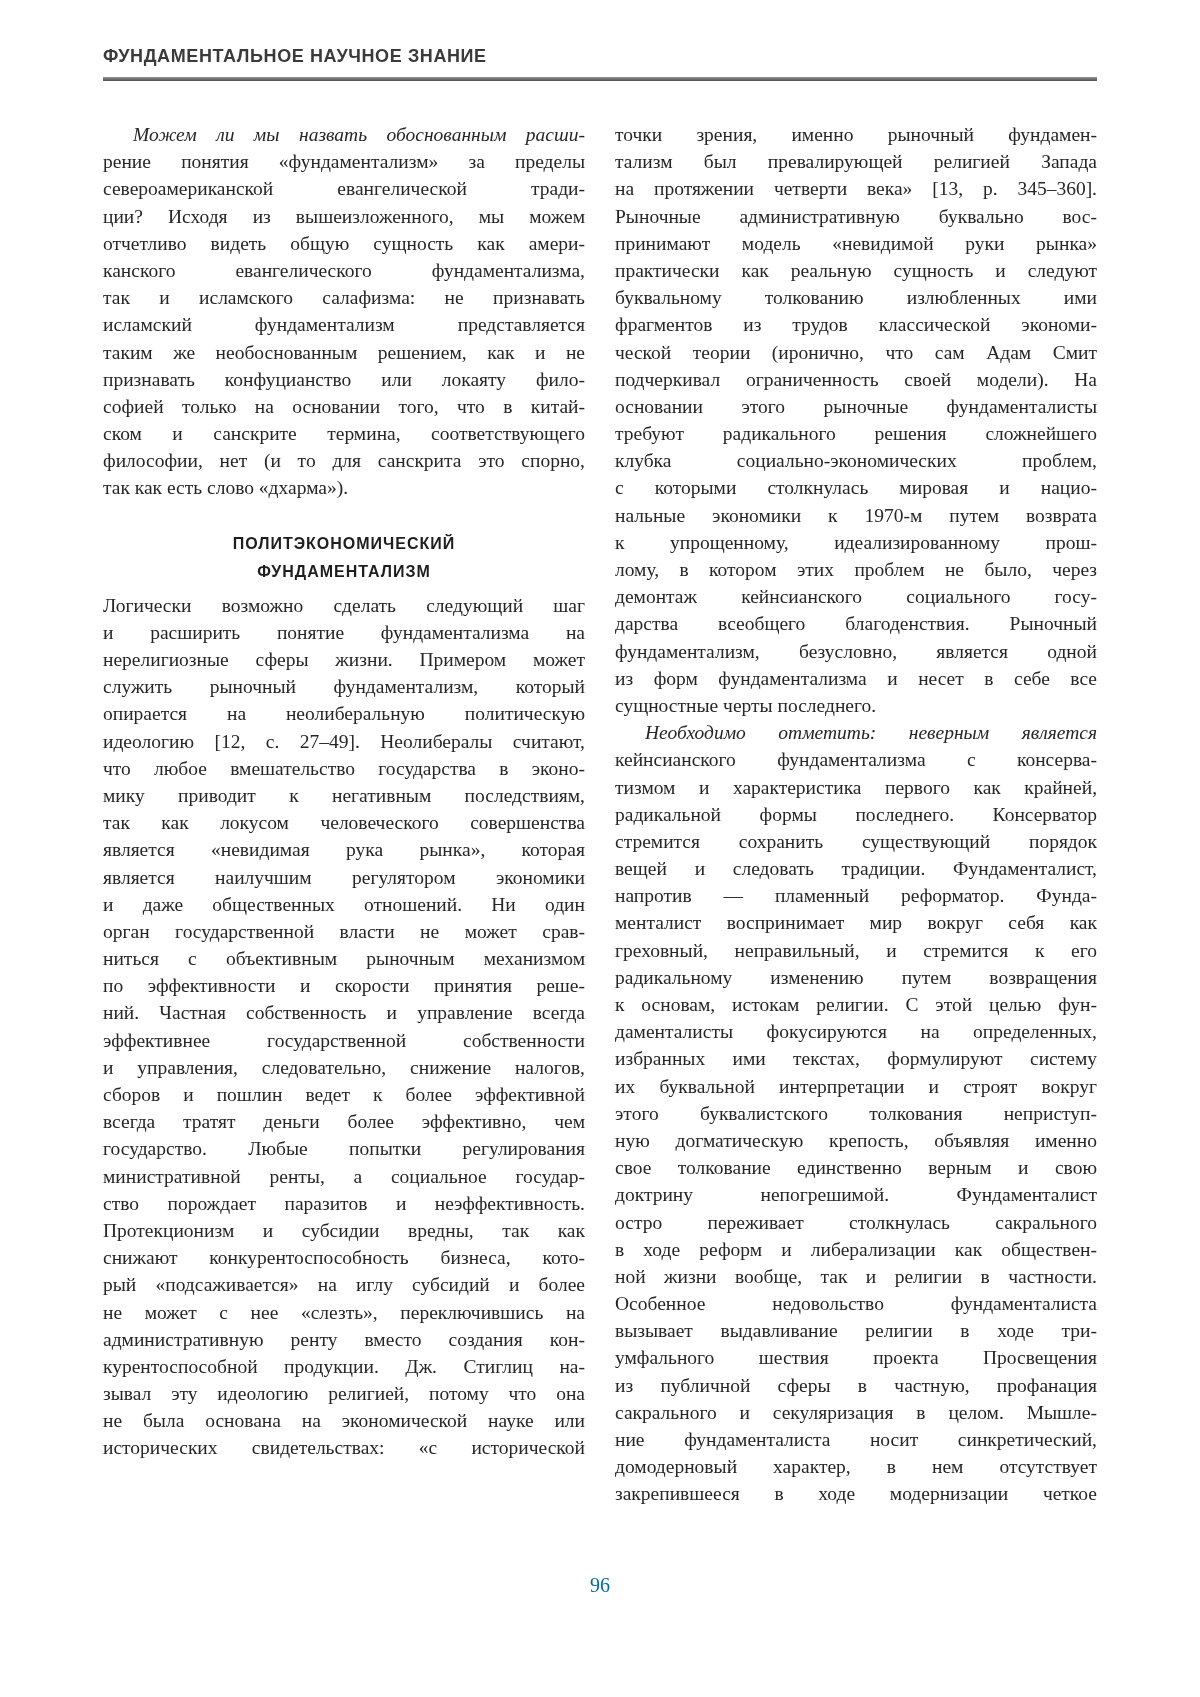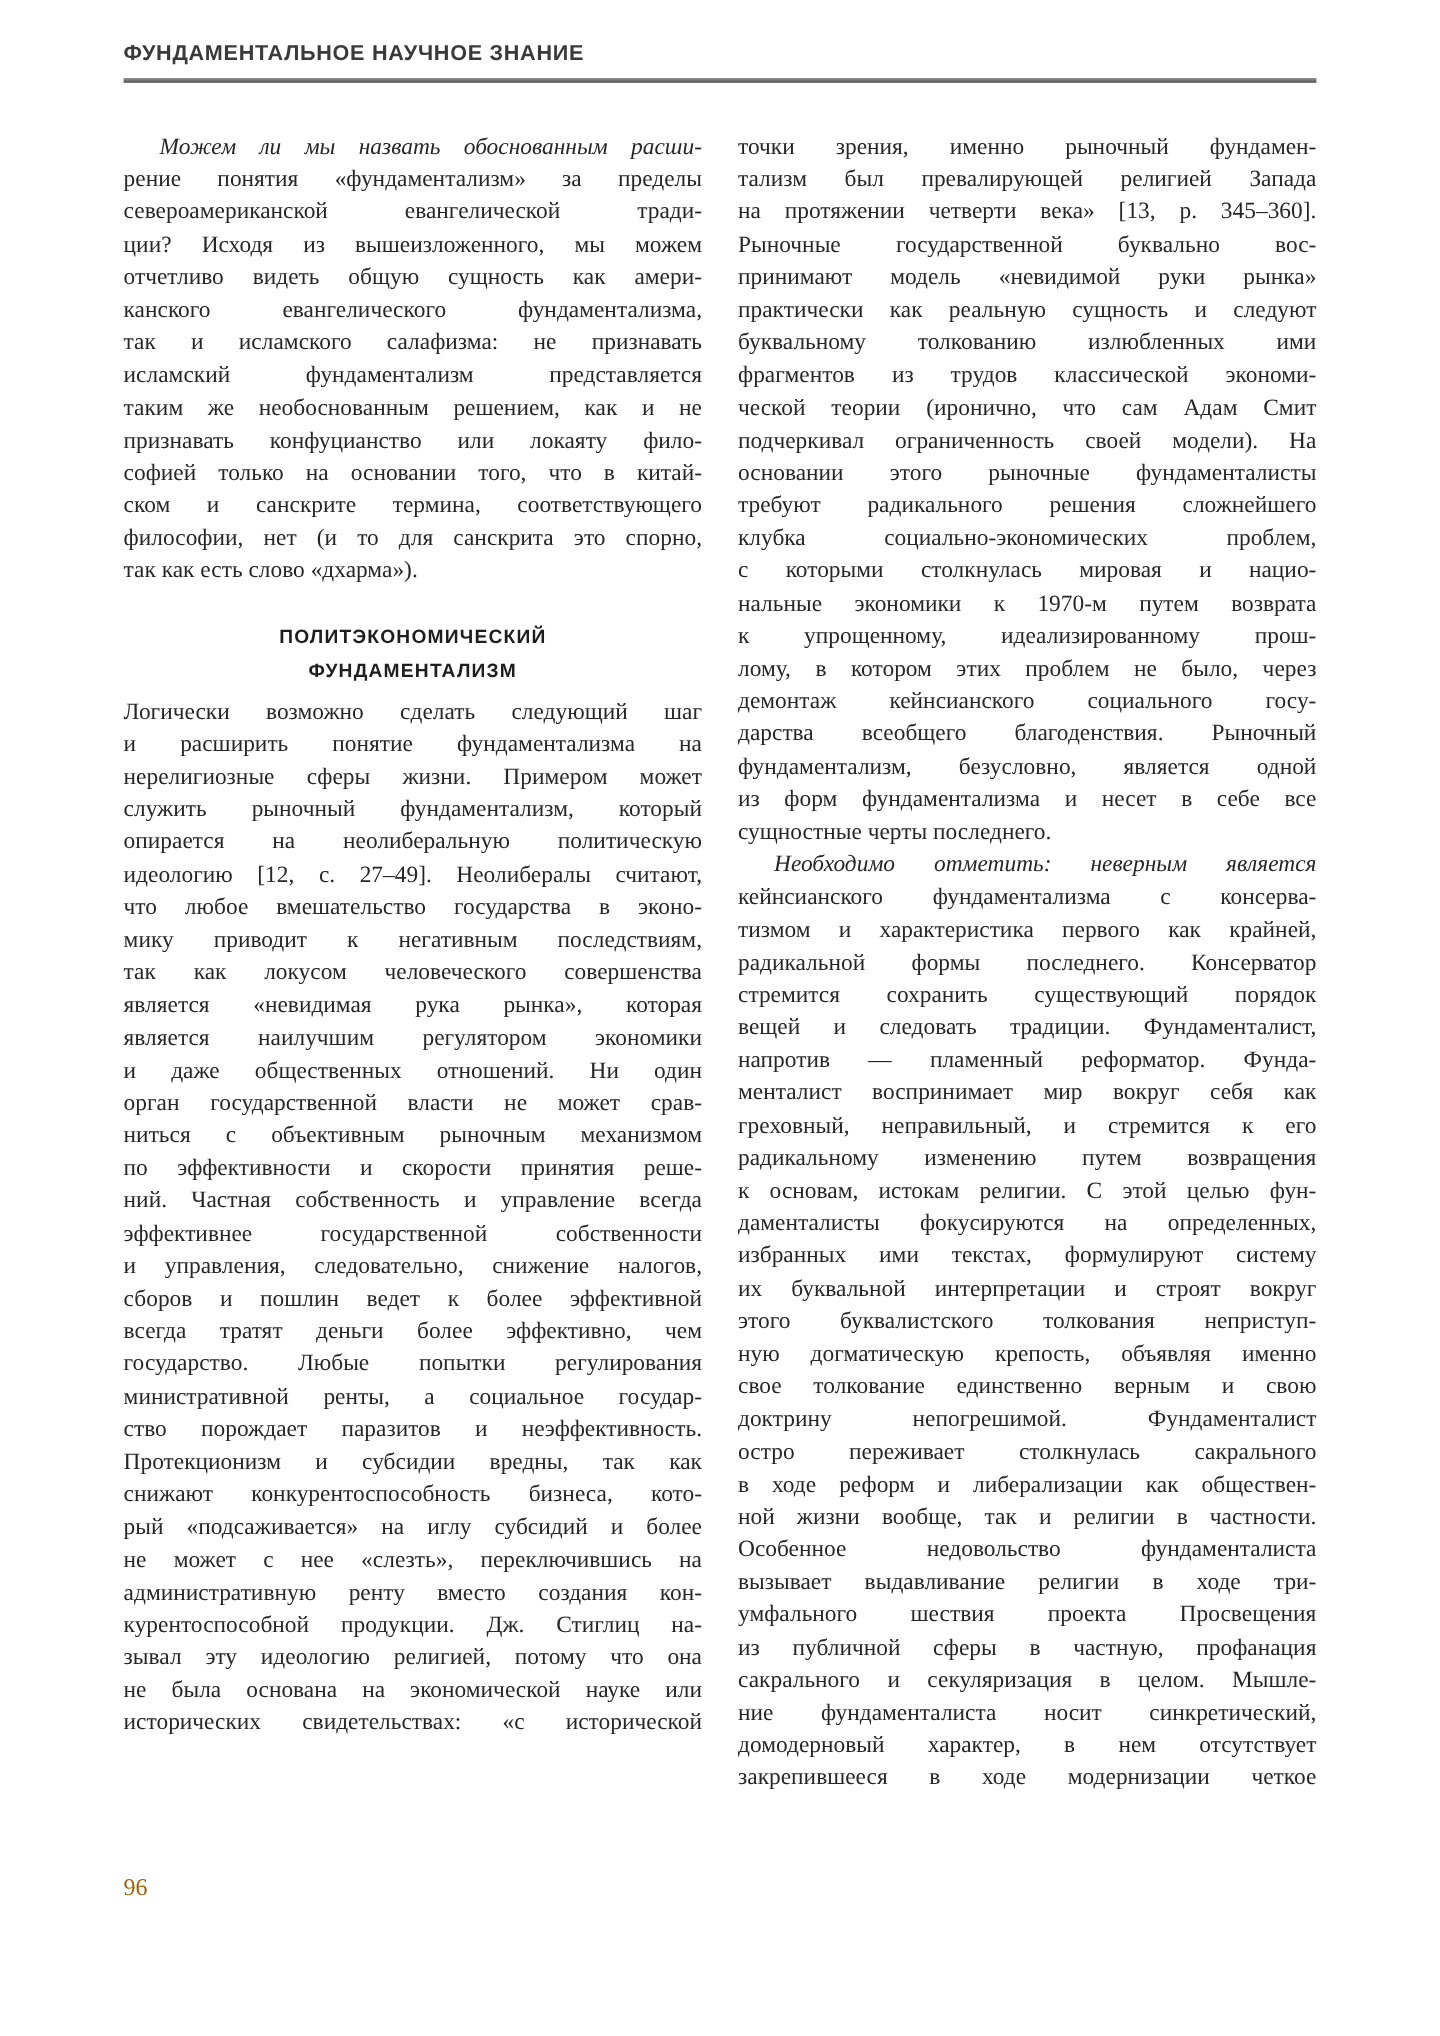--- a/index.html
+++ b/index.html
@@ -10,21 +10,21 @@
   body {
     width: 1200px;
     height: 1697px;
     overflow: hidden;
     font-family: "Liberation Serif", serif;
   }
   .page {
     position: relative;
     width: 994px;
     margin: 0 auto;
-    padding-top: 34px;
+    padding-top: 46px;
   }
   .running-head {
     font-family: "Liberation Sans", sans-serif;
     font-weight: bold;
     font-size: 18px;
     letter-spacing: 0.6px;
     color: #3a3a3a;
   }
   .rule {
     margin-top: 10px;
@@ -56,22 +56,23 @@
     font-weight: bold;
     font-size: 16px;
     line-height: 28px;
     letter-spacing: 1px;
     text-align: center;
     color: #1e1e1e;
     margin: 28px 0 6px 0;
   }
   .page-number {
     margin-top: 66px;
+    text-align: center;
     font-size: 20px;
-    color: #a16207;
+    color: #0369a1;
   }
 </style>
 </head>
 <body>
 
 <div class="page">
   <header>
     <div class="running-head">ФУНДАМЕНТАЛЬНОЕ НАУЧНОЕ ЗНАНИЕ</div>
     <div class="rule"></div>
   </header>
@@ -131,21 +132,21 @@
           <div class="line">зывал эту идеологию религией, потому что она</div>
           <div class="line">не была основана на экономической науке или</div>
           <div class="line">исторических свидетельствах: «с исторической</div>
         </div>
       </div>
     <div class="column">
         <div class="para">
           <div class="line">точки зрения, именно рыночный фундамен-</div>
           <div class="line">тализм был превалирующей религией Запада</div>
           <div class="line">на протяжении четверти века» [13, p. 345–360].</div>
-          <div class="line">Рыночные государственной буквально вос-</div>
+          <div class="line">Рыночные административную буквально вос-</div>
           <div class="line">принимают модель «невидимой руки рынка»</div>
           <div class="line">практически как реальную сущность и следуют</div>
           <div class="line">буквальному толкованию излюбленных ими</div>
           <div class="line">фрагментов из трудов классической экономи-</div>
           <div class="line">ческой теории (иронично, что сам Адам Смит</div>
           <div class="line">подчеркивал ограниченность своей модели). На</div>
           <div class="line">основании этого рыночные фундаменталисты</div>
           <div class="line">требуют радикального решения сложнейшего</div>
           <div class="line">клубка социально-экономических проблем,</div>
           <div class="line">с которыми столкнулась мировая и нацио-</div>

